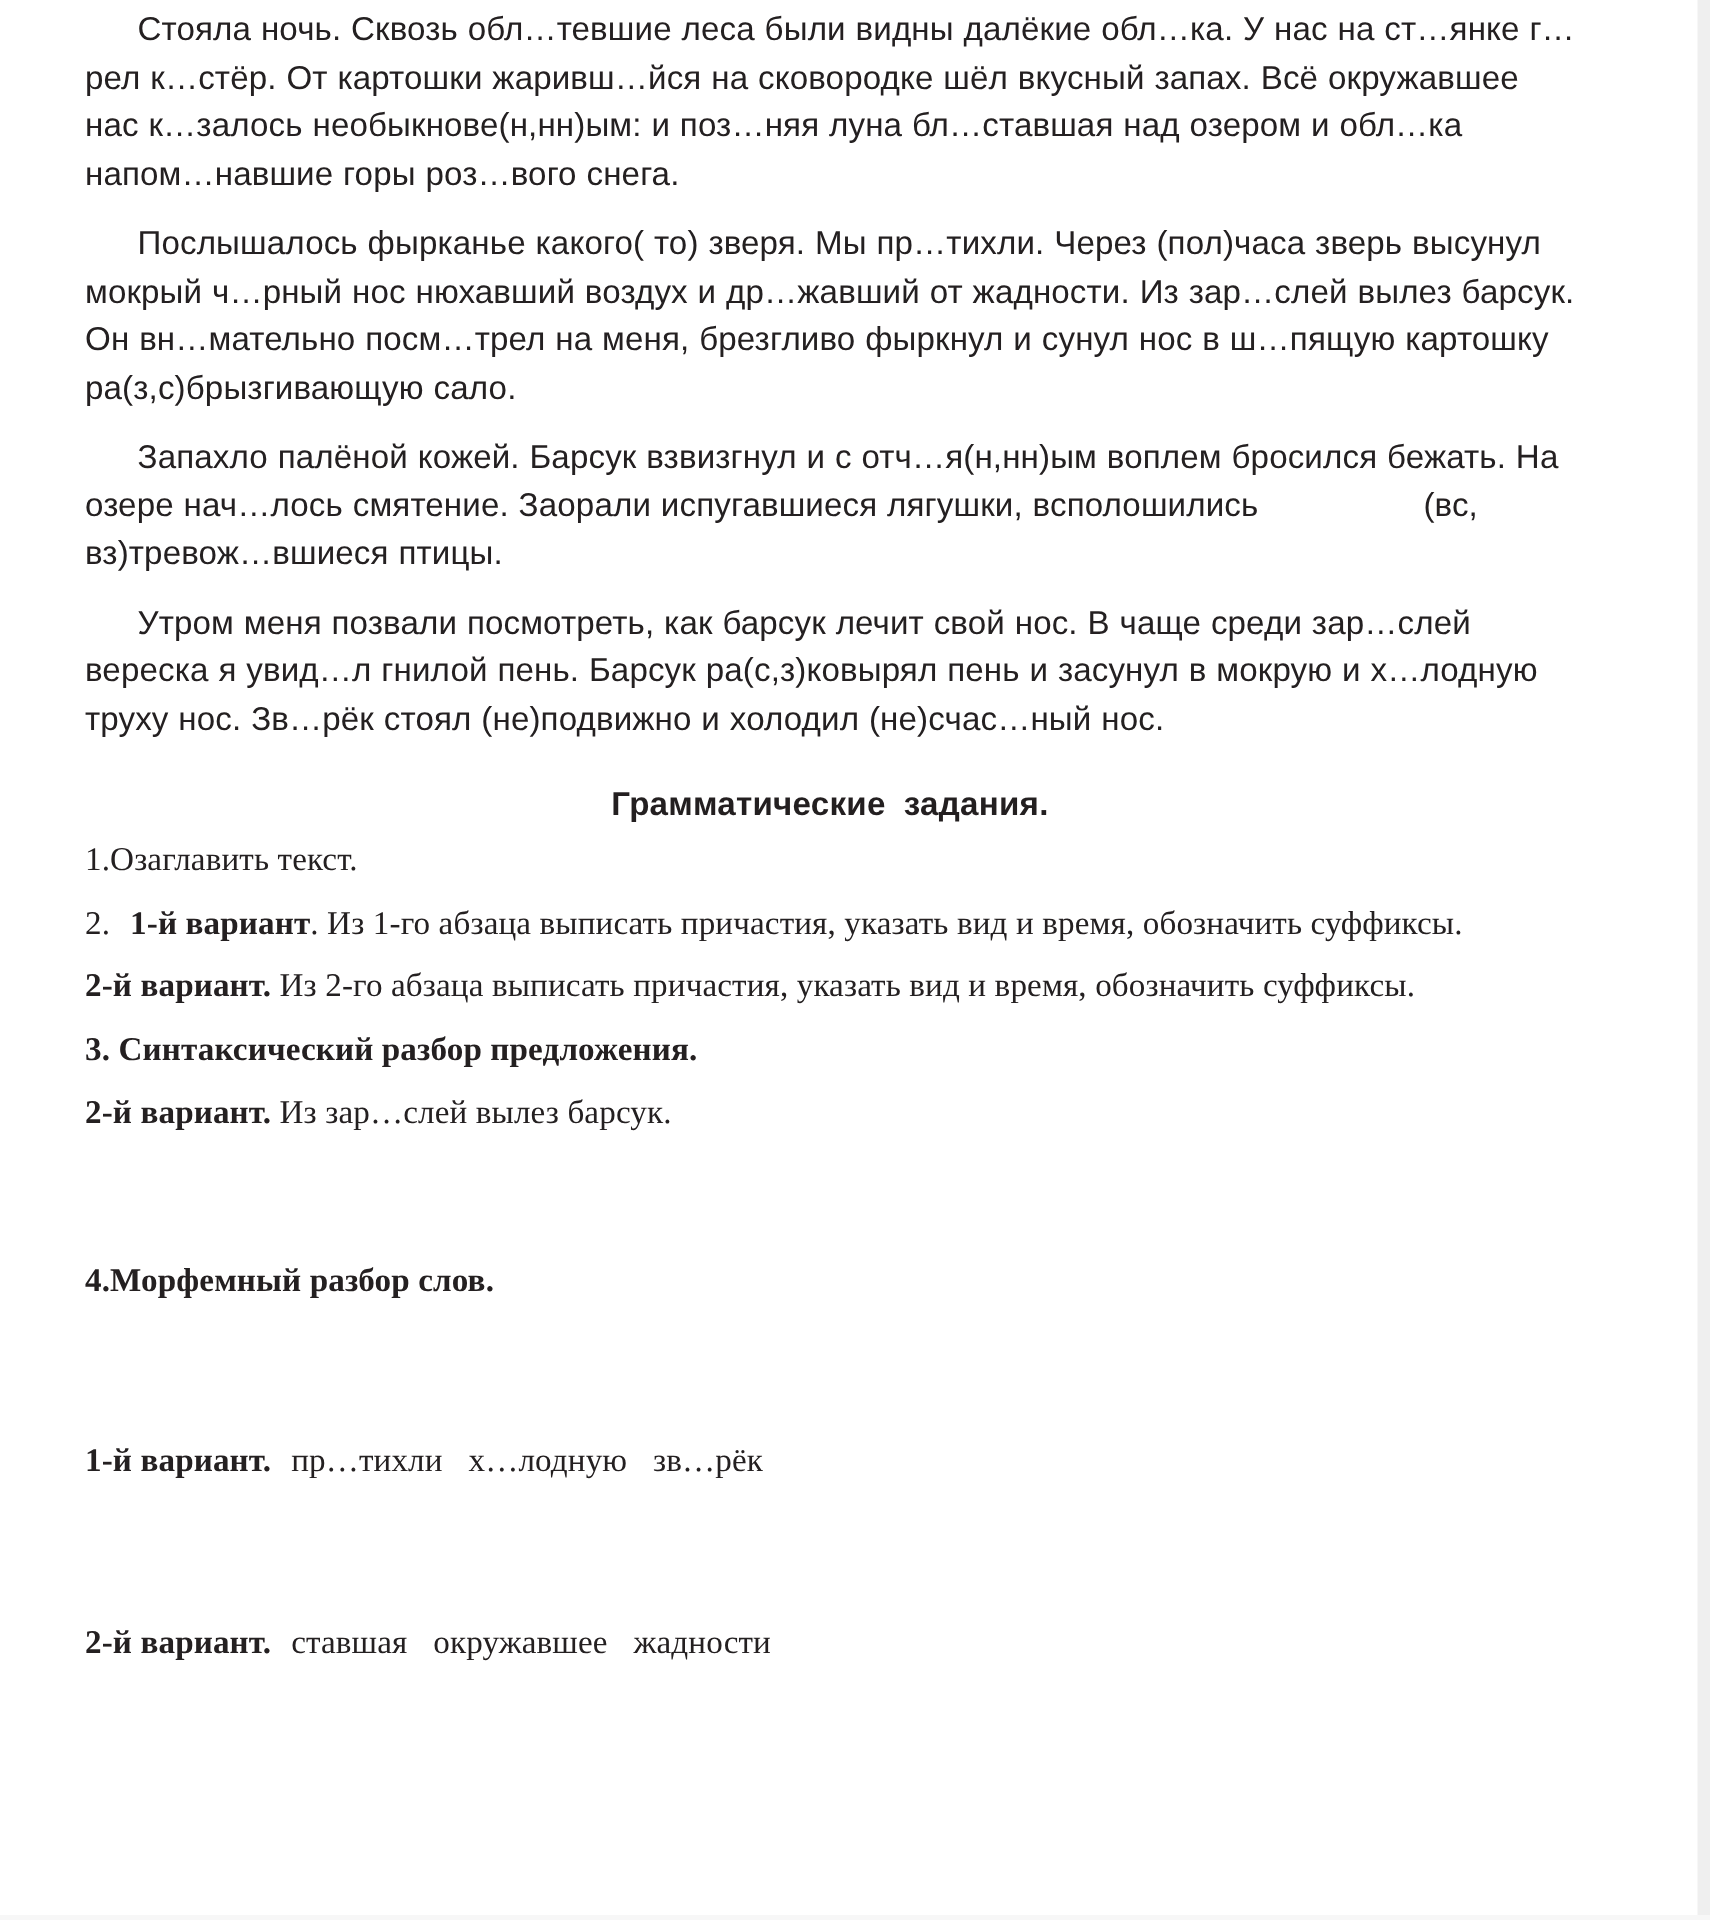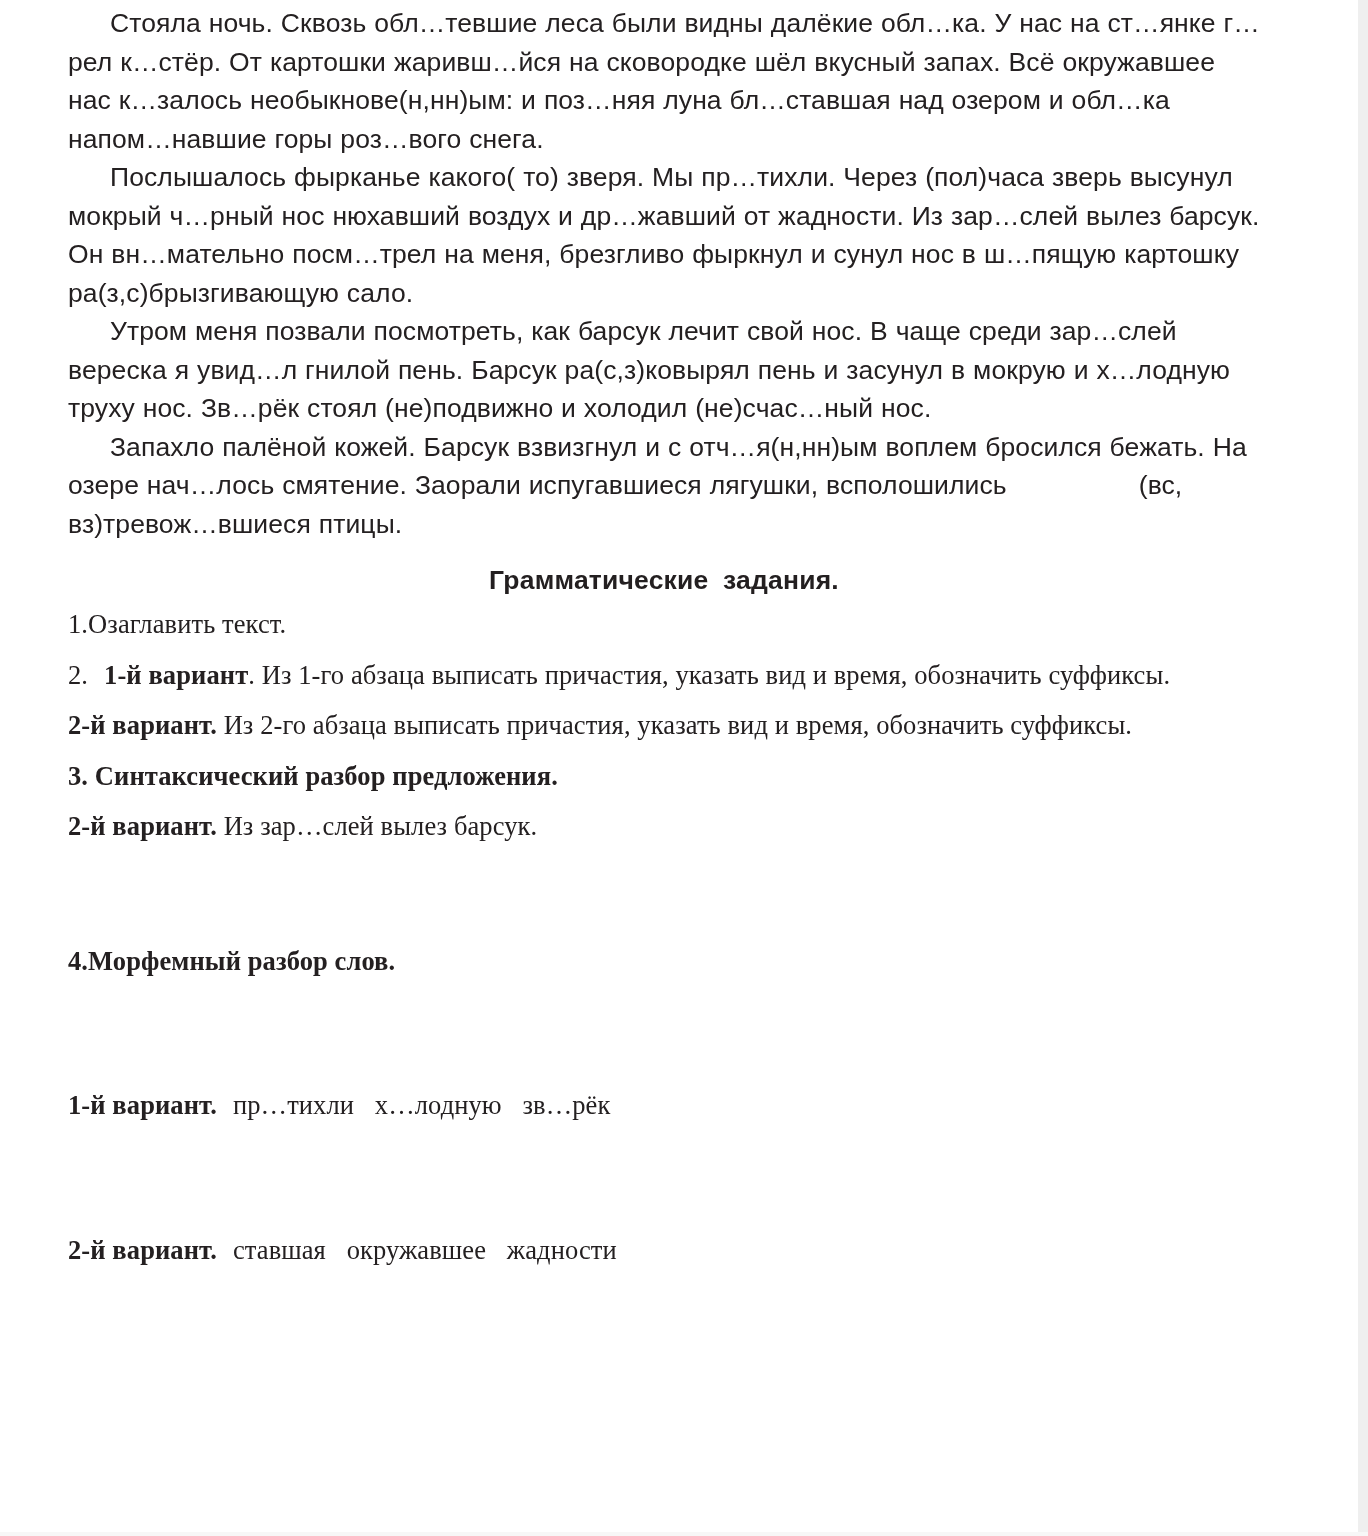--- a/index.html
+++ b/index.html
@@ -51,32 +51,32 @@
     margin: 0;
     font-size: 26.5px;
     line-height: 38.5px;
     text-indent: 42px;
     letter-spacing: 0.1px;
     word-spacing: 0.4px;
     text-align: left;
     color: #242021;
   }
   .para + .para {
-    margin-top: 0;
+    margin-top: 17px;
   }
 
   
   .wide-gap {
     display: inline-block;
     width: 132px;
   }
 
   
   .section-heading {
-    margin: 20px 0 8px 0;
+    margin: 32px 0 8px 0;
     font-size: 26.5px;
     line-height: 34px;
     font-weight: bold;
     text-align: center;
     letter-spacing: 0.2px;
     word-spacing: 7px;
     color: #231f20;
   }
 
   
@@ -109,23 +109,23 @@
 </style>
 </head>
 <body>
 
 <div class="sheet">
 
   <p class="para">Стояла ночь. Сквозь обл…тевшие леса были видны далёкие обл…ка. У нас на ст…янке г…рел к…стёр. От картошки  жаривш…йся на сковородке  шёл вкусный запах. Всё окружавшее нас к…залось необыкнове(н,нн)ым: и поз…няя луна  бл…ставшая над озером  и обл…ка  напом…навшие горы роз…вого снега.</p>
 
   <p class="para">Послышалось фырканье какого( то) зверя. Мы пр…тихли. Через (пол)часа зверь высунул мокрый ч…рный нос  нюхавший воздух и др…жавший от жадности. Из зар…слей вылез барсук. Он вн…мательно посм…трел на меня, брезгливо фыркнул и сунул нос в ш…пящую картошку  ра(з,с)брызгивающую сало.</p>
 
+  <p class="para"><span>Запахло палёной кожей. Барсук взвизгнул и с отч…я(н,нн)ым воплем бросился бежать. На озере нач…лось смятение. Заорали испугавшиеся лягушки, всполошились</span><span class="wide-gap"></span><span>(вс, вз)тревож…вшиеся птицы.</span></p>
+
   <p class="para">Утром меня позвали посмотреть, как барсук лечит свой нос. В чаще среди зар…слей вереска я увид…л  гнилой пень. Барсук ра(с,з)ковырял пень и засунул в мокрую и х…лодную труху нос. Зв…рёк стоял (не)подвижно и холодил (не)счас…ный нос.</p>
-
-  <p class="para"><span>Запахло палёной кожей. Барсук взвизгнул и с отч…я(н,нн)ым воплем бросился бежать. На озере нач…лось смятение. Заорали испугавшиеся лягушки, всполошились</span><span class="wide-gap"></span><span>(вс, вз)тревож…вшиеся птицы.</span></p>
 
   <h2 class="section-heading">Грамматические  задания.</h2>
 
   <p class="task">1.Озаглавить текст.</p>
 
   <p class="task tight"><span>2.</span><span class="gap-words"></span><span class="b">1-й вариант</span><span>. Из 1-го абзаца выписать причастия, указать вид и время, обозначить суффиксы.</span></p>
 
   <p class="task"><span class="b">2-й вариант.</span><span> Из 2-го абзаца выписать причастия, указать вид и время, обозначить суффиксы.</span></p>
 
   <p class="task"><span class="b">3. Синтаксический разбор предложения.</span></p>

